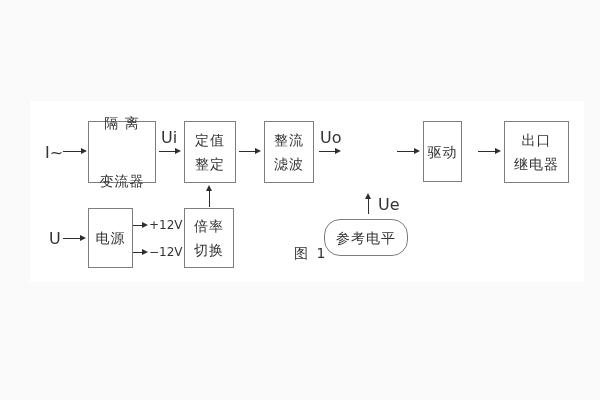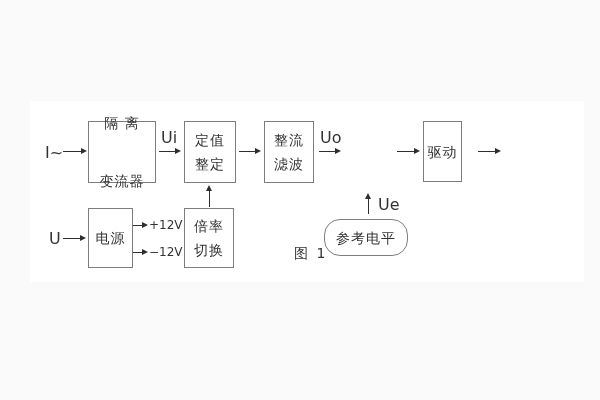--- a/index.html
+++ b/index.html
@@ -79,20 +79,24 @@
 
 
   <div class="ar" style="left:397px;top:147px;width:23px;"></div>
 
   <div class="box" style="left:423px;top:121px;width:39px;height:61px;">
     <span>驱动</span>
   </div>
 
   <div class="ar" style="left:478px;top:147px;width:23px;"></div>
 
+  <div class="box" style="left:504px;top:121px;width:65px;height:62px;">
+    <span>出口</span>
+    <span>继电器</span>
+  </div>
 
   <span class="lbl" style="left:49px;top:231px;">U</span>
   <div class="ar" style="left:63px;top:234px;width:23px;"></div>
 
   <div class="box" style="left:88px;top:208px;width:45px;height:60px;">
     <span>电源</span>
   </div>
 
   <div class="ar" style="left:133px;top:221px;width:15px;"></div>
   <span class="lbl small" style="left:149px;top:219px;">+12V</span>

